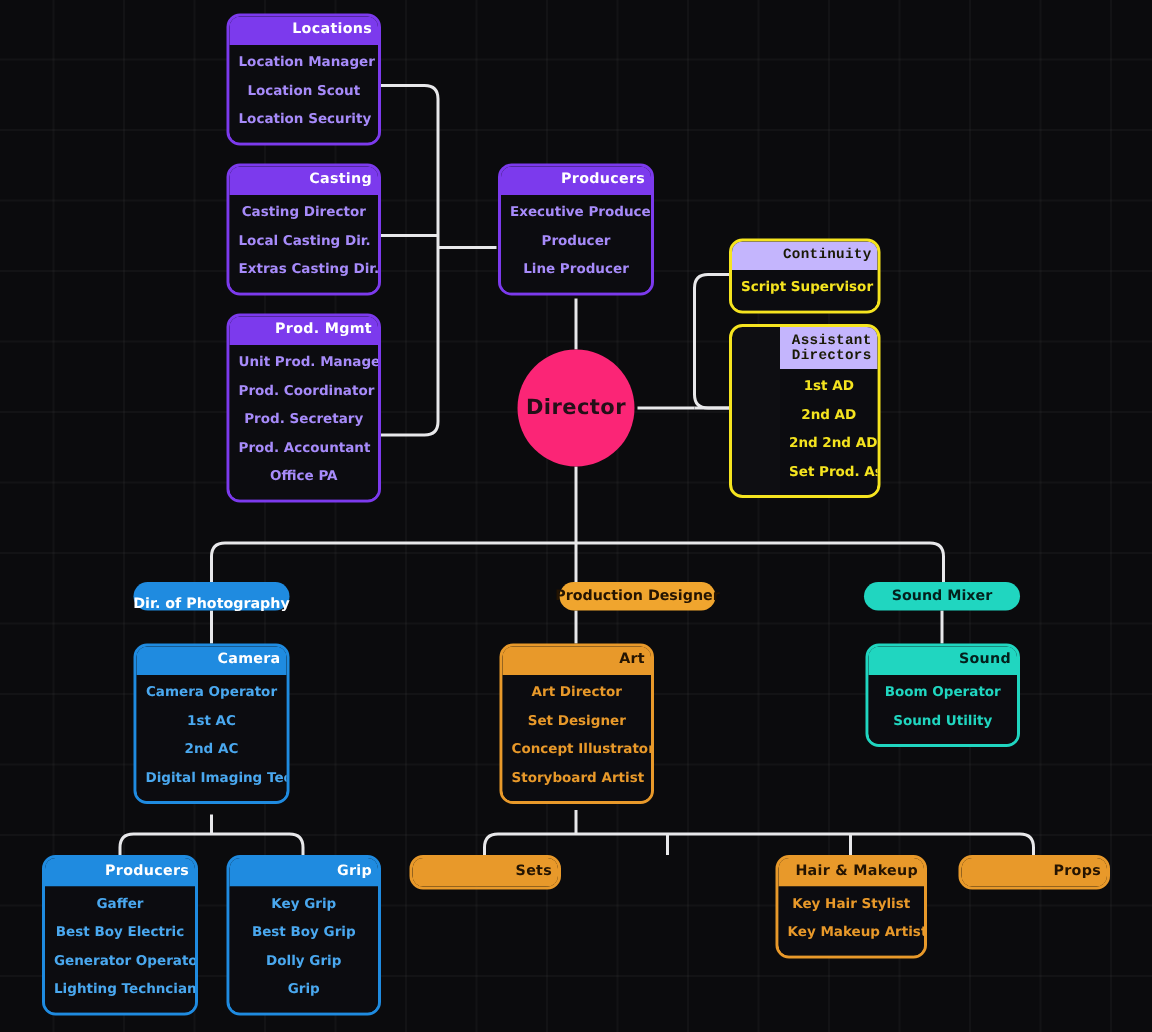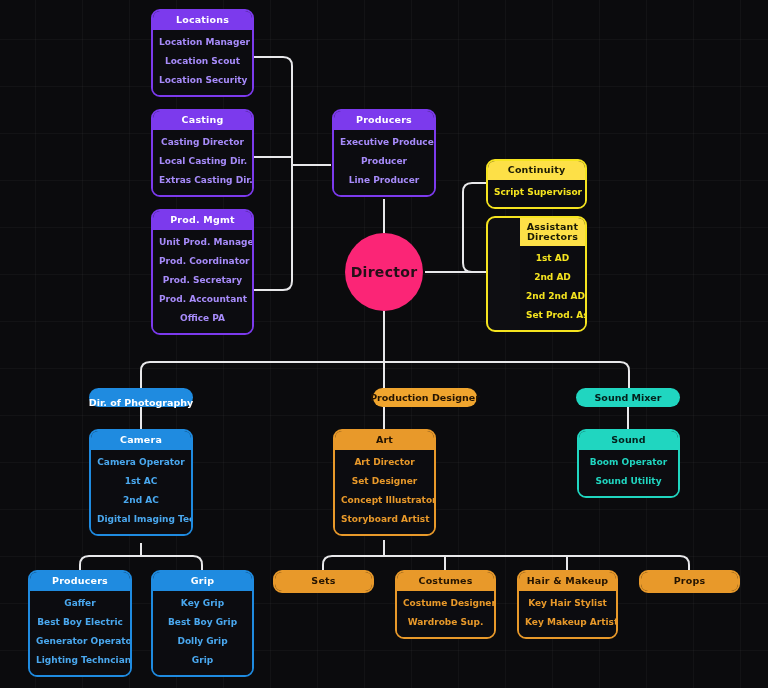--- a/index.html
+++ b/index.html
@@ -24,21 +24,21 @@
   
   .group{
     position:absolute;
     border-radius:9px;
     border-width:2px;border-style:solid;
     box-sizing:border-box;
     overflow:hidden;
     background:#0e0e12;
   }
   .group .ghead{
-    text-align:center;
+    text-align:right;
     font-size:9.5px;
     font-weight:bold;
     letter-spacing:.2px;
     padding:4px 4px 5px;
     line-height:1;
   }
   .group .gbody{
     background:#0c0c10;
     padding:3px 4px 5px;
   }
@@ -50,21 +50,21 @@
     line-height:1;
     white-space:nowrap;
   }
 
   
   .t-purple{border-color:#7c3aed;}
   .t-purple .ghead{background:#7c3aed;color:#ffffff;}
   .t-purple .gitem{color:#a78bfa;}
   
   .t-yellow{border-color:#f5e41f;}
-  .t-yellow .ghead{background:#fde047;color:#1a1a05;}
+  .t-yellow .ghead{background:#c4b5fd;color:#1a1a05;font-family:Liberation Mono, monospace;}
   .t-yellow .gitem{color:#f5e41f;}
   
   .t-blue{border-color:#1f8be0;}
   .t-blue .ghead{background:#1f8be0;color:#ffffff;}
   .t-blue .gitem{color:#4aa8ef;}
   
   .t-orange{border-color:#e8992a;}
   .t-orange .ghead{background:#e8992a;color:#241402;}
   .t-orange .gitem{color:#e8992a;}
   
@@ -252,27 +252,20 @@
       <div class="gitem">Best Boy Grip</div>
       <div class="gitem">Dolly Grip</div>
       <div class="gitem">Grip</div>
     </div>
   </div>
 
   <div class="group t-orange" style="left:273px;top:570px;width:101px;">
     <div class="ghead">Sets</div>
   </div>
 
-  <div class="group t-orange" style="left:395px;top:570px;width:101px;">
-    <div class="ghead">Costumes</div>
-    <div class="gbody">
-      <div class="gitem">Costume Designer</div>
-      <div class="gitem">Wardrobe Sup.</div>
-    </div>
-  </div>
 
   <div class="group t-orange" style="left:517px;top:570px;width:101px;">
     <div class="ghead">Hair &amp; Makeup</div>
     <div class="gbody">
       <div class="gitem">Key Hair Stylist</div>
       <div class="gitem">Key Makeup Artist</div>
     </div>
   </div>
 
   <div class="group t-orange" style="left:639px;top:570px;width:101px;">

